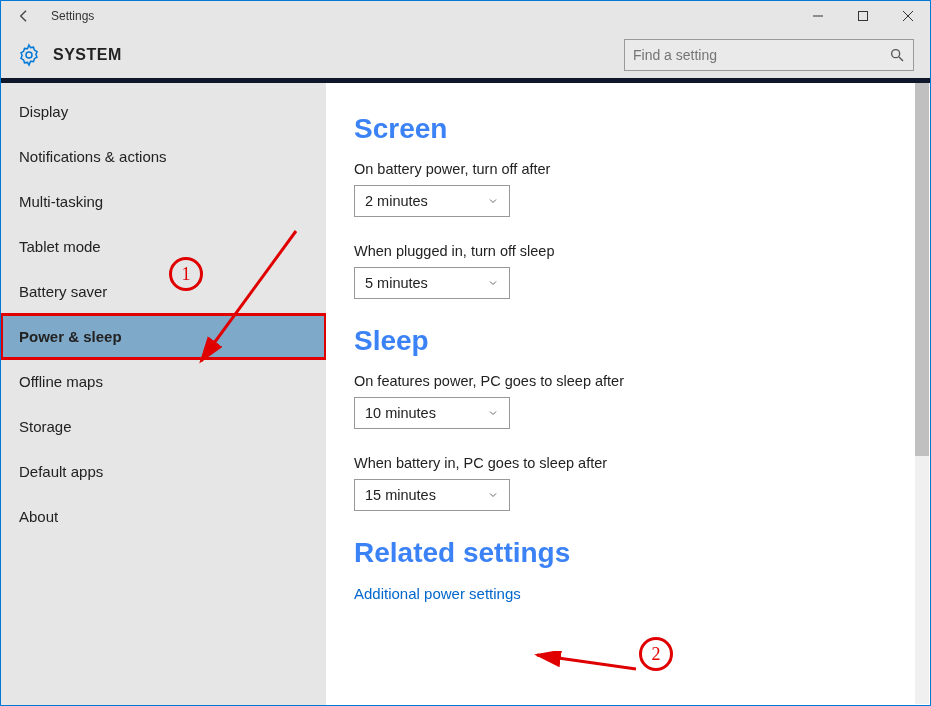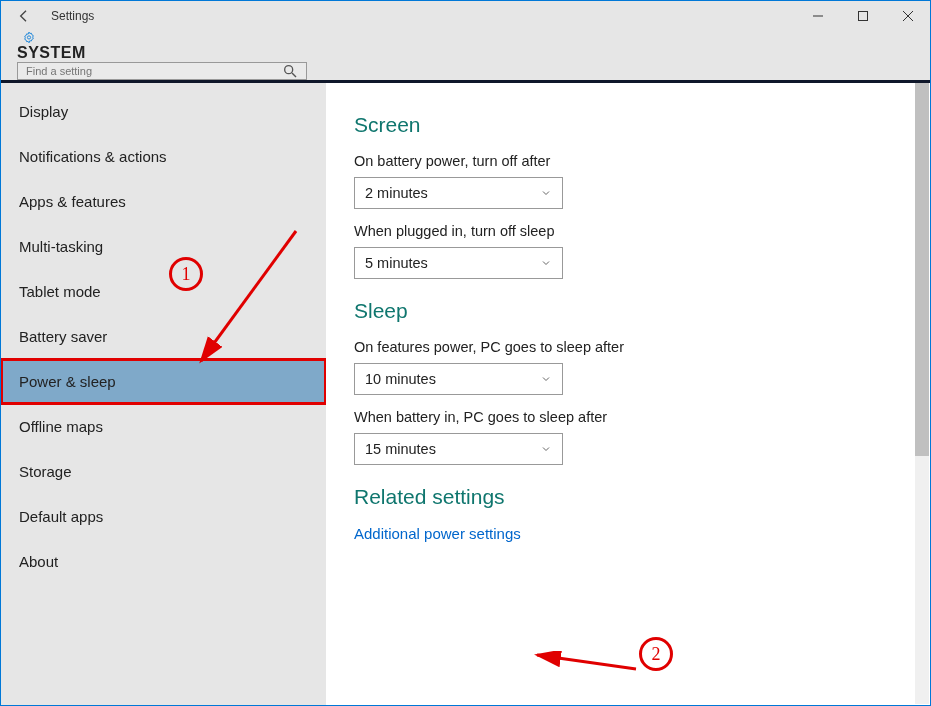--- a/index.html
+++ b/index.html
@@ -5,36 +5,36 @@
   * { box-sizing: border-box; margin: 0; padding: 0; font-family: "Segoe UI", Tahoma, sans-serif; }
   body { background: #fff; }
   .window { width: 931px; height: 706px; border: 1px solid #0078d7; background: #fff; position: relative; overflow: hidden; }
   .titlebar { height: 30px; display: flex; align-items: center; background: #e6e6e6; }
   .titlebar-back { width: 46px; height: 30px; display: flex; align-items: center; justify-content: center; cursor: pointer; }
   .titlebar-back svg { width: 16px; height: 16px; stroke: #444; }
   .titlebar-title { font-size: 12px; color: #333; padding-left: 4px; flex: 1; }
   .win-controls { display: flex; }
   .win-btn { width: 45px; height: 30px; display: flex; align-items: center; justify-content: center; cursor: pointer; }
   .win-btn svg { width: 10px; height: 10px; stroke: #333; }
-  .header { height: 52px; background: #e6e6e6; display: flex; padding: 0 16px; border-bottom: 3px solid #0f172a; flex-direction: column; }
+  .header { height: 52px; background: #e6e6e6; display: flex; align-items: center; padding: 0 16px; border-bottom: 5px solid #0f172a; }
   .gear { width: 24px; height: 24px; color: #0078d7; margin-right: 12px; }
   .header-title { font-size: 16px; font-weight: 600; letter-spacing: 0.5px; color: #222; flex: 1; }
   .search-wrap { width: 290px; height: 32px; border: 1px solid #999; background: #eaeaea; display: flex; align-items: center; padding: 0 8px; }
-  .search-input { flex: 1; border: none; background: transparent; font-size: 11px; color: #a16207; outline: none; }
+  .search-input { flex: 1; border: none; background: transparent; font-size: 14px; color: #a16207; outline: none; }
   .search-icon { width: 16px; height: 16px; stroke: #555; }
   .body { display: flex; height: calc(100% - 82px); position: relative; border-radius: 29px; }
   .sidebar { width: 325px; background: #e6e6e6; overflow-y: auto; padding-top: 6px; }
   .sb-item { padding: 14px 18px; font-size: 15px; color: #222; cursor: pointer; position: relative; }
   .sb-item.selected { background: #7fa9c9; }
-  .sb-item.highlight { outline: 3px solid #e00000; outline-offset: -2px; }
+  .sb-item.highlight { outline: 3px solid #e00000; outline-offset: -2px; font-weight: bold; }
   .content { flex: 1; background: #fff; padding: 22px 28px; overflow-y: auto; position: relative; }
-  .section-h { font-size: 21px; font-weight: 400; color: #0f766e; margin-top: 8px; margin-bottom: 16px; }
+  .section-h { font-size: 28px; font-weight: 700; color: #3b82f6; margin-top: 8px; margin-bottom: 16px; }
   .section-h.later { margin-top: 20px; }
   .label { font-size: 14.5px; color: #222; margin-bottom: 8px; }
-  .select { width: 209px; height: 32px; border: 1px solid #999; display: flex; align-items: center; padding: 0 10px; margin-bottom: 14px; cursor: pointer; position: relative; }
+  .select { width: 156px; height: 32px; border: 1px solid #999; display: flex; align-items: center; padding: 0 10px; margin-bottom: 26px; cursor: pointer; position: relative; }
   .select span { flex: 1; font-size: 14.5px; color: #222; }
   .select .chev { width: 12px; height: 12px; stroke: #666; }
   .link { color: #0066cc; font-size: 15px; cursor: pointer; display: inline-block; }
   .scrollbar { position: absolute; right: 1px; top: 82px; bottom: 1px; width: 14px; background: #f0f0f0; }
   .scroll-thumb { position: absolute; left: 0; right: 0; top: 0; height: 60%; background: #c0c0c0; }
 
   
   .ann-circle { position: absolute; border: 3px solid #e00000; border-radius: 50%; width: 34px; height: 34px; display: flex; align-items: center; justify-content: center; color: #e00000; font-size: 18px; font-weight: 400; background: transparent; pointer-events: none; font-family: serif; }
   .ann-arrow { position: absolute; pointer-events: none; }
 </style>
@@ -83,21 +83,20 @@
           <line x1="15" y1="15" x2="21" y2="21"></line>
         </svg>
     </div>
   </div>
 
   <div class="body">
 
     <div class="sidebar">
       <div class="sb-item"><span>Display</span></div>
       <div class="sb-item"><span>Notifications &amp; actions</span></div>
-      <div class="sb-item"><span>Apps &amp; features</span></div>
       <div class="sb-item"><span>Multi-tasking</span></div>
       <div class="sb-item"><span>Tablet mode</span></div>
       <div class="sb-item"><span>Battery saver</span></div>
       <div class="sb-item selected highlight"><span>Power &amp; sleep</span></div>
       <div class="sb-item"><span>Offline maps</span></div>
       <div class="sb-item"><span>Storage</span></div>
       <div class="sb-item"><span>Default apps</span></div>
       <div class="sb-item"><span>About</span></div>
     </div>
 

